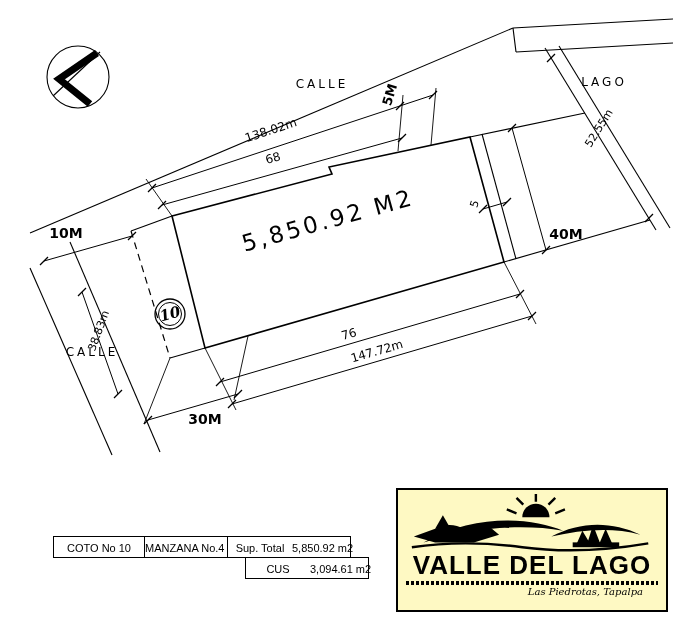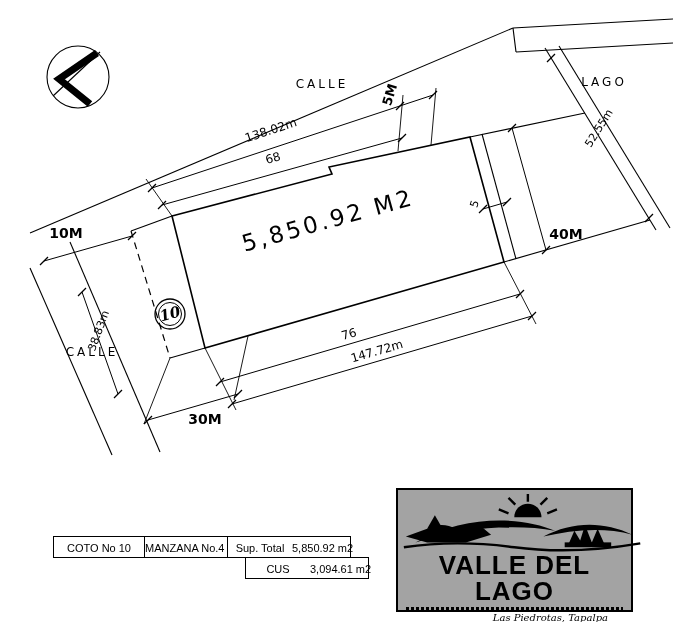--- a/index.html
+++ b/index.html
@@ -19,21 +19,21 @@
   .info-table .cell{border:1px solid #000;height:22px;background:#fff;box-sizing:border-box;white-space:nowrap;}
   .cell.c1{width:92px;text-align:center;}
   .cell.c2{width:84px;margin-left:-1px;}
   .cell.c3{width:124px;margin-left:-1px;display:flex;}
   .row.sub{margin-left:192px;}
   .row.sub .cell.c3{margin-left:0;margin-top:-1px;}
   .vlabel{display:inline-block;width:64px;text-align:center;flex:0 0 auto;}
   .vvalue{flex:1;text-align:left;}
 
   
-  .logo-box{position:absolute;left:396px;top:488px;width:237px;height:124px;border:2px solid #000;background:#a3a3a3;box-sizing:border-box;text-align:center;}
+  .logo-box{position:absolute;left:396px;top:488px;width:272px;height:124px;border:2px solid #000;background:#fef9c3;box-sizing:border-box;text-align:center;}
   .logo-art{display:block;margin:2px auto 0 auto;}
   .logo-name{font-weight:bold;font-size:26px;letter-spacing:1px;line-height:26px;margin-top:-2px;font-family:"Liberation Sans",sans-serif;}
   .logo-rule{height:4px;margin:3px 8px 0 8px;background:repeating-linear-gradient(90deg,#000 0 3px,transparent 3px 5px);}
   .logo-loc{font-family:"DejaVu Serif",serif;font-style:italic;font-size:10px;text-align:right;padding-right:23px;margin-top:1px;}
 </style>
 </head>
 <body>
 
 <svg width="675" height="478" viewBox="0 0 675 478" style="position:absolute;left:0;top:0;">
 

